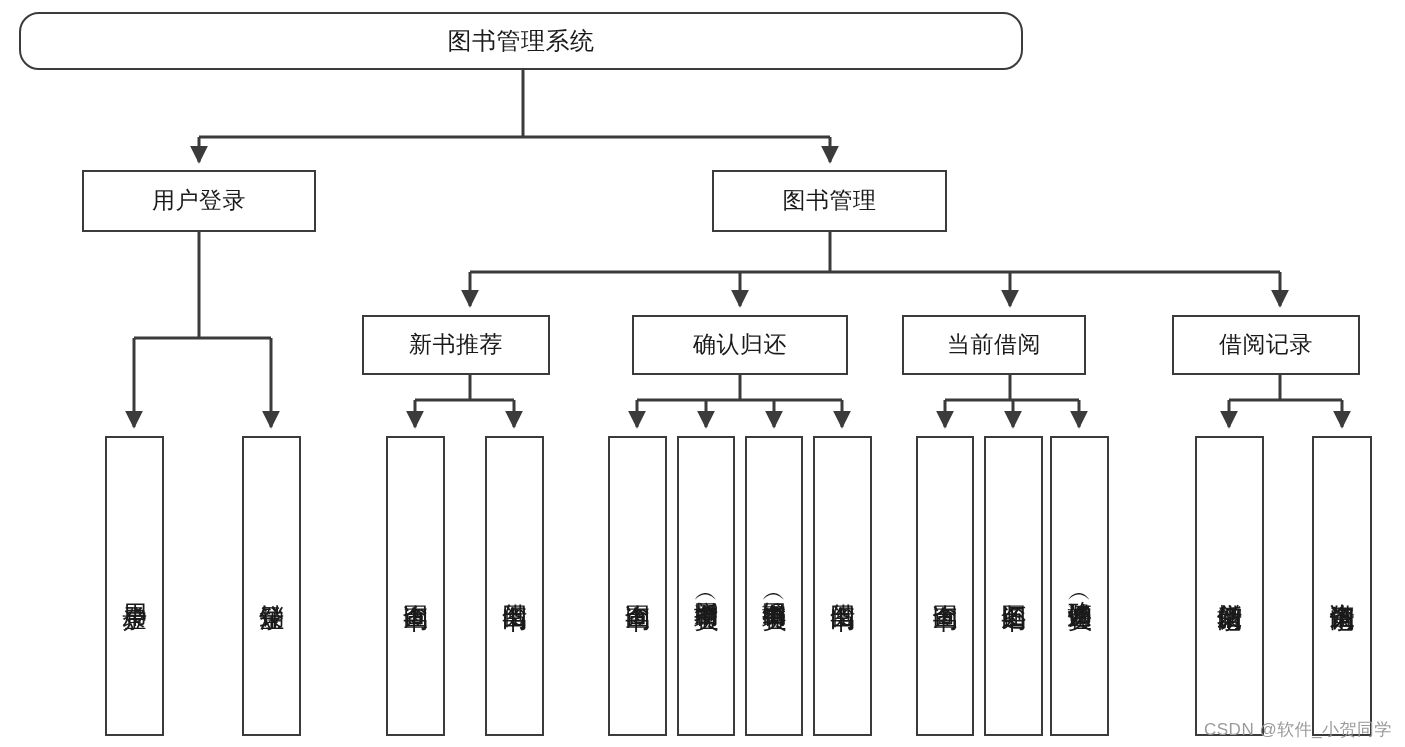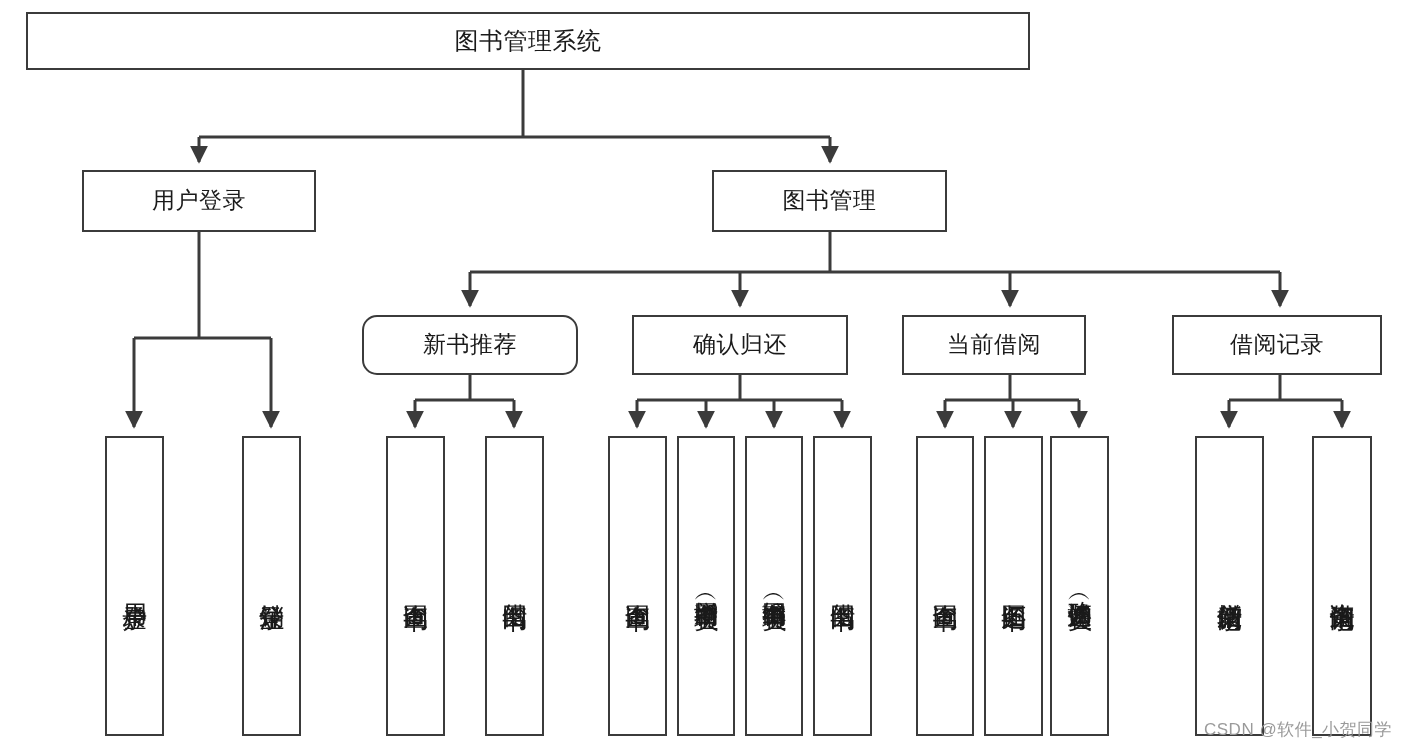--- a/index.html
+++ b/index.html
@@ -124,41 +124,41 @@
       <path d="M 1013 400 L 1013 427" marker-end="url(#arrow)"></path>
       <path d="M 1079 400 L 1079 427" marker-end="url(#arrow)"></path>
 
       <path d="M 1280 375 L 1280 400"></path>
       <path d="M 1229 400 L 1342 400"></path>
       <path d="M 1229 400 L 1229 427" marker-end="url(#arrow)"></path>
       <path d="M 1342 400 L 1342 427" marker-end="url(#arrow)"></path>
     </g>
   </svg>
 
-  <div class="node horiz" id="node-root" style="left:26px; top:12px; width:1004px; height:58px;">
+  <div class="node horiz" id="node-root" style="left:19px; top:12px; width:1004px; height:58px;border-radius:20px;">
     <span class="node-label">图书管理系统</span>
   </div>
 
   <div class="node horiz" style="left:82px; top:170px; width:234px; height:62px;">
     <span class="node-label">用户登录</span>
   </div>
   <div class="node horiz" style="left:712px; top:170px; width:235px; height:62px;">
     <span class="node-label">图书管理</span>
   </div>
 
-  <div class="node horiz" style="left:362px; top:315px; width:216px; height:60px;border-radius:15px;">
+  <div class="node horiz" style="left:362px; top:315px; width:188px; height:60px;">
     <span class="node-label">新书推荐</span>
   </div>
   <div class="node horiz" style="left:632px; top:315px; width:216px; height:60px;">
     <span class="node-label">确认归还</span>
   </div>
   <div class="node horiz" style="left:902px; top:315px; width:184px; height:60px;">
     <span class="node-label">当前借阅</span>
   </div>
-  <div class="node horiz" style="left:1172px; top:315px; width:210px; height:60px;">
+  <div class="node horiz" style="left:1172px; top:315px; width:188px; height:60px;">
     <span class="node-label">借阅记录</span>
   </div>
 
   <div class="node vert" style="left:105px; top:436px; width:59px; height:300px;">
     <span class="node-label">用户登录</span>
   </div>
   <div class="node vert" style="left:242px; top:436px; width:59px; height:300px;">
     <span class="node-label">注销登录</span>
   </div>
 

